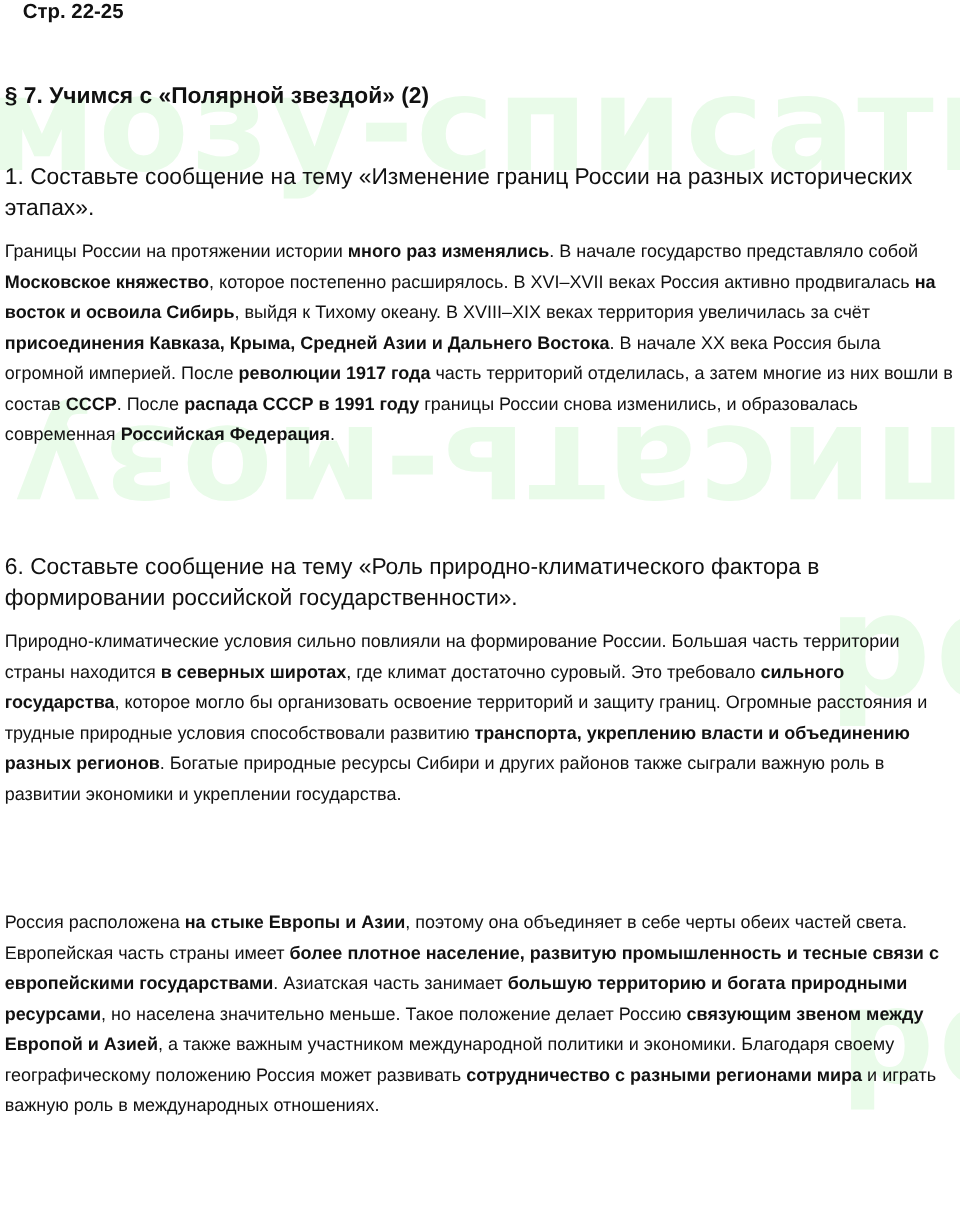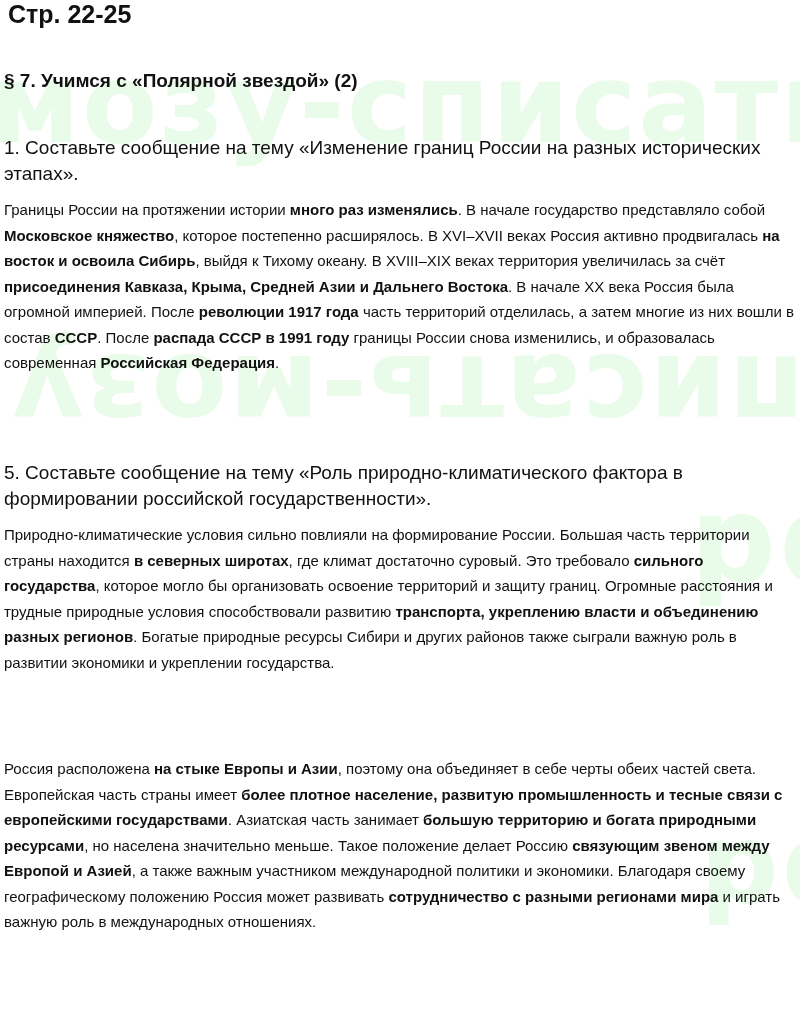--- a/index.html
+++ b/index.html
@@ -29,23 +29,23 @@
     .wm2 { left: 10px; top: 330px; font-size: 110px; transform: rotate(180deg); }
     .wm3 { left: 690px; top: 470px; font-size: 120px; }
     .wm4 { left: 700px; top: 800px; font-size: 110px; }
     .content {
       position: relative;
       z-index: 1;
       padding: 0 6px;
     }
     .page-ref {
       position: absolute;
-      left: 8px;
+      left: 19px;
       top: 0px;
-      font-size: 25px;
+      font-size: 17px;
       font-weight: bold;
       margin: 0;
     }
     .section-title {
       position: absolute;
       left: 4px;
       top: 70px;
       font-size: 19px;
       font-weight: bold;
       margin: 0;
@@ -85,20 +85,20 @@
 <div class="content">
   <p class="page-ref">Стр. 22-25</p>
   <h1 class="section-title">§ 7. Учимся с «Полярной звездой» (2)</h1>
 
   <div class="task" id="task1">
     <h2 class="task-title">1. Составьте сообщение на тему «Изменение границ России на разных исторических этапах».</h2>
     <p class="task-body"><span>Границы России на протяжении истории </span><b>много раз изменялись</b><span>. В начале государство представляло собой </span><b>Московское княжество</b><span>, которое постепенно расширялось. В XVI–XVII веках Россия активно продвигалась </span><b>на восток и освоила Сибирь</b><span>, выйдя к Тихому океану. В XVIII–XIX веках территория увеличилась за счёт </span><b>присоединения Кавказа, Крыма, Средней Азии и Дальнего Востока</b><span>. В начале XX века Россия была огромной империей. После </span><b>революции 1917 года</b><span> часть территорий отделилась, а затем многие из них вошли в состав </span><b>СССР</b><span>. После </span><b>распада СССР в 1991 году</b><span> границы России снова изменились, и образовалась современная </span><b>Российская Федерация</b><span>.</span></p>
   </div>
 
   <div class="task" id="task2">
-    <h2 class="task-title">5. Составьте сообщение на тему «Роль природно-климатического фактора в формировании российской государственности».</h2>
+    <h2 class="task-title">6. Составьте сообщение на тему «Роль природно-климатического фактора в формировании российской государственности».</h2>
     <p class="task-body"><span>Природно-климатические условия сильно повлияли на формирование России. Большая часть территории страны находится </span><b>в северных широтах</b><span>, где климат достаточно суровый. Это требовало </span><b>сильного государства</b><span>, которое могло бы организовать освоение территорий и защиту границ. Огромные расстояния и трудные природные условия способствовали развитию </span><b>транспорта, укреплению власти и объединению разных регионов</b><span>. Богатые природные ресурсы Сибири и других районов также сыграли важную роль в развитии экономики и укреплении государства.</span></p>
   </div>
 
   <div class="task" id="task3">
     <p class="task-body"><span>Россия расположена </span><b>на стыке Европы и Азии</b><span>, поэтому она объединяет в себе черты обеих частей света. Европейская часть страны имеет </span><b>более плотное население, развитую промышленность и тесные связи с европейскими государствами</b><span>. Азиатская часть занимает </span><b>большую территорию и богата природными ресурсами</b><span>, но населена значительно меньше. Такое положение делает Россию </span><b>связующим звеном между Европой и Азией</b><span>, а также важным участником международной политики и экономики. Благодаря своему географическому положению Россия может развивать </span><b>сотрудничество с разными регионами мира</b><span> и играть важную роль в международных отношениях.</span></p>
   </div>
 </div>
 
 </body></html>

